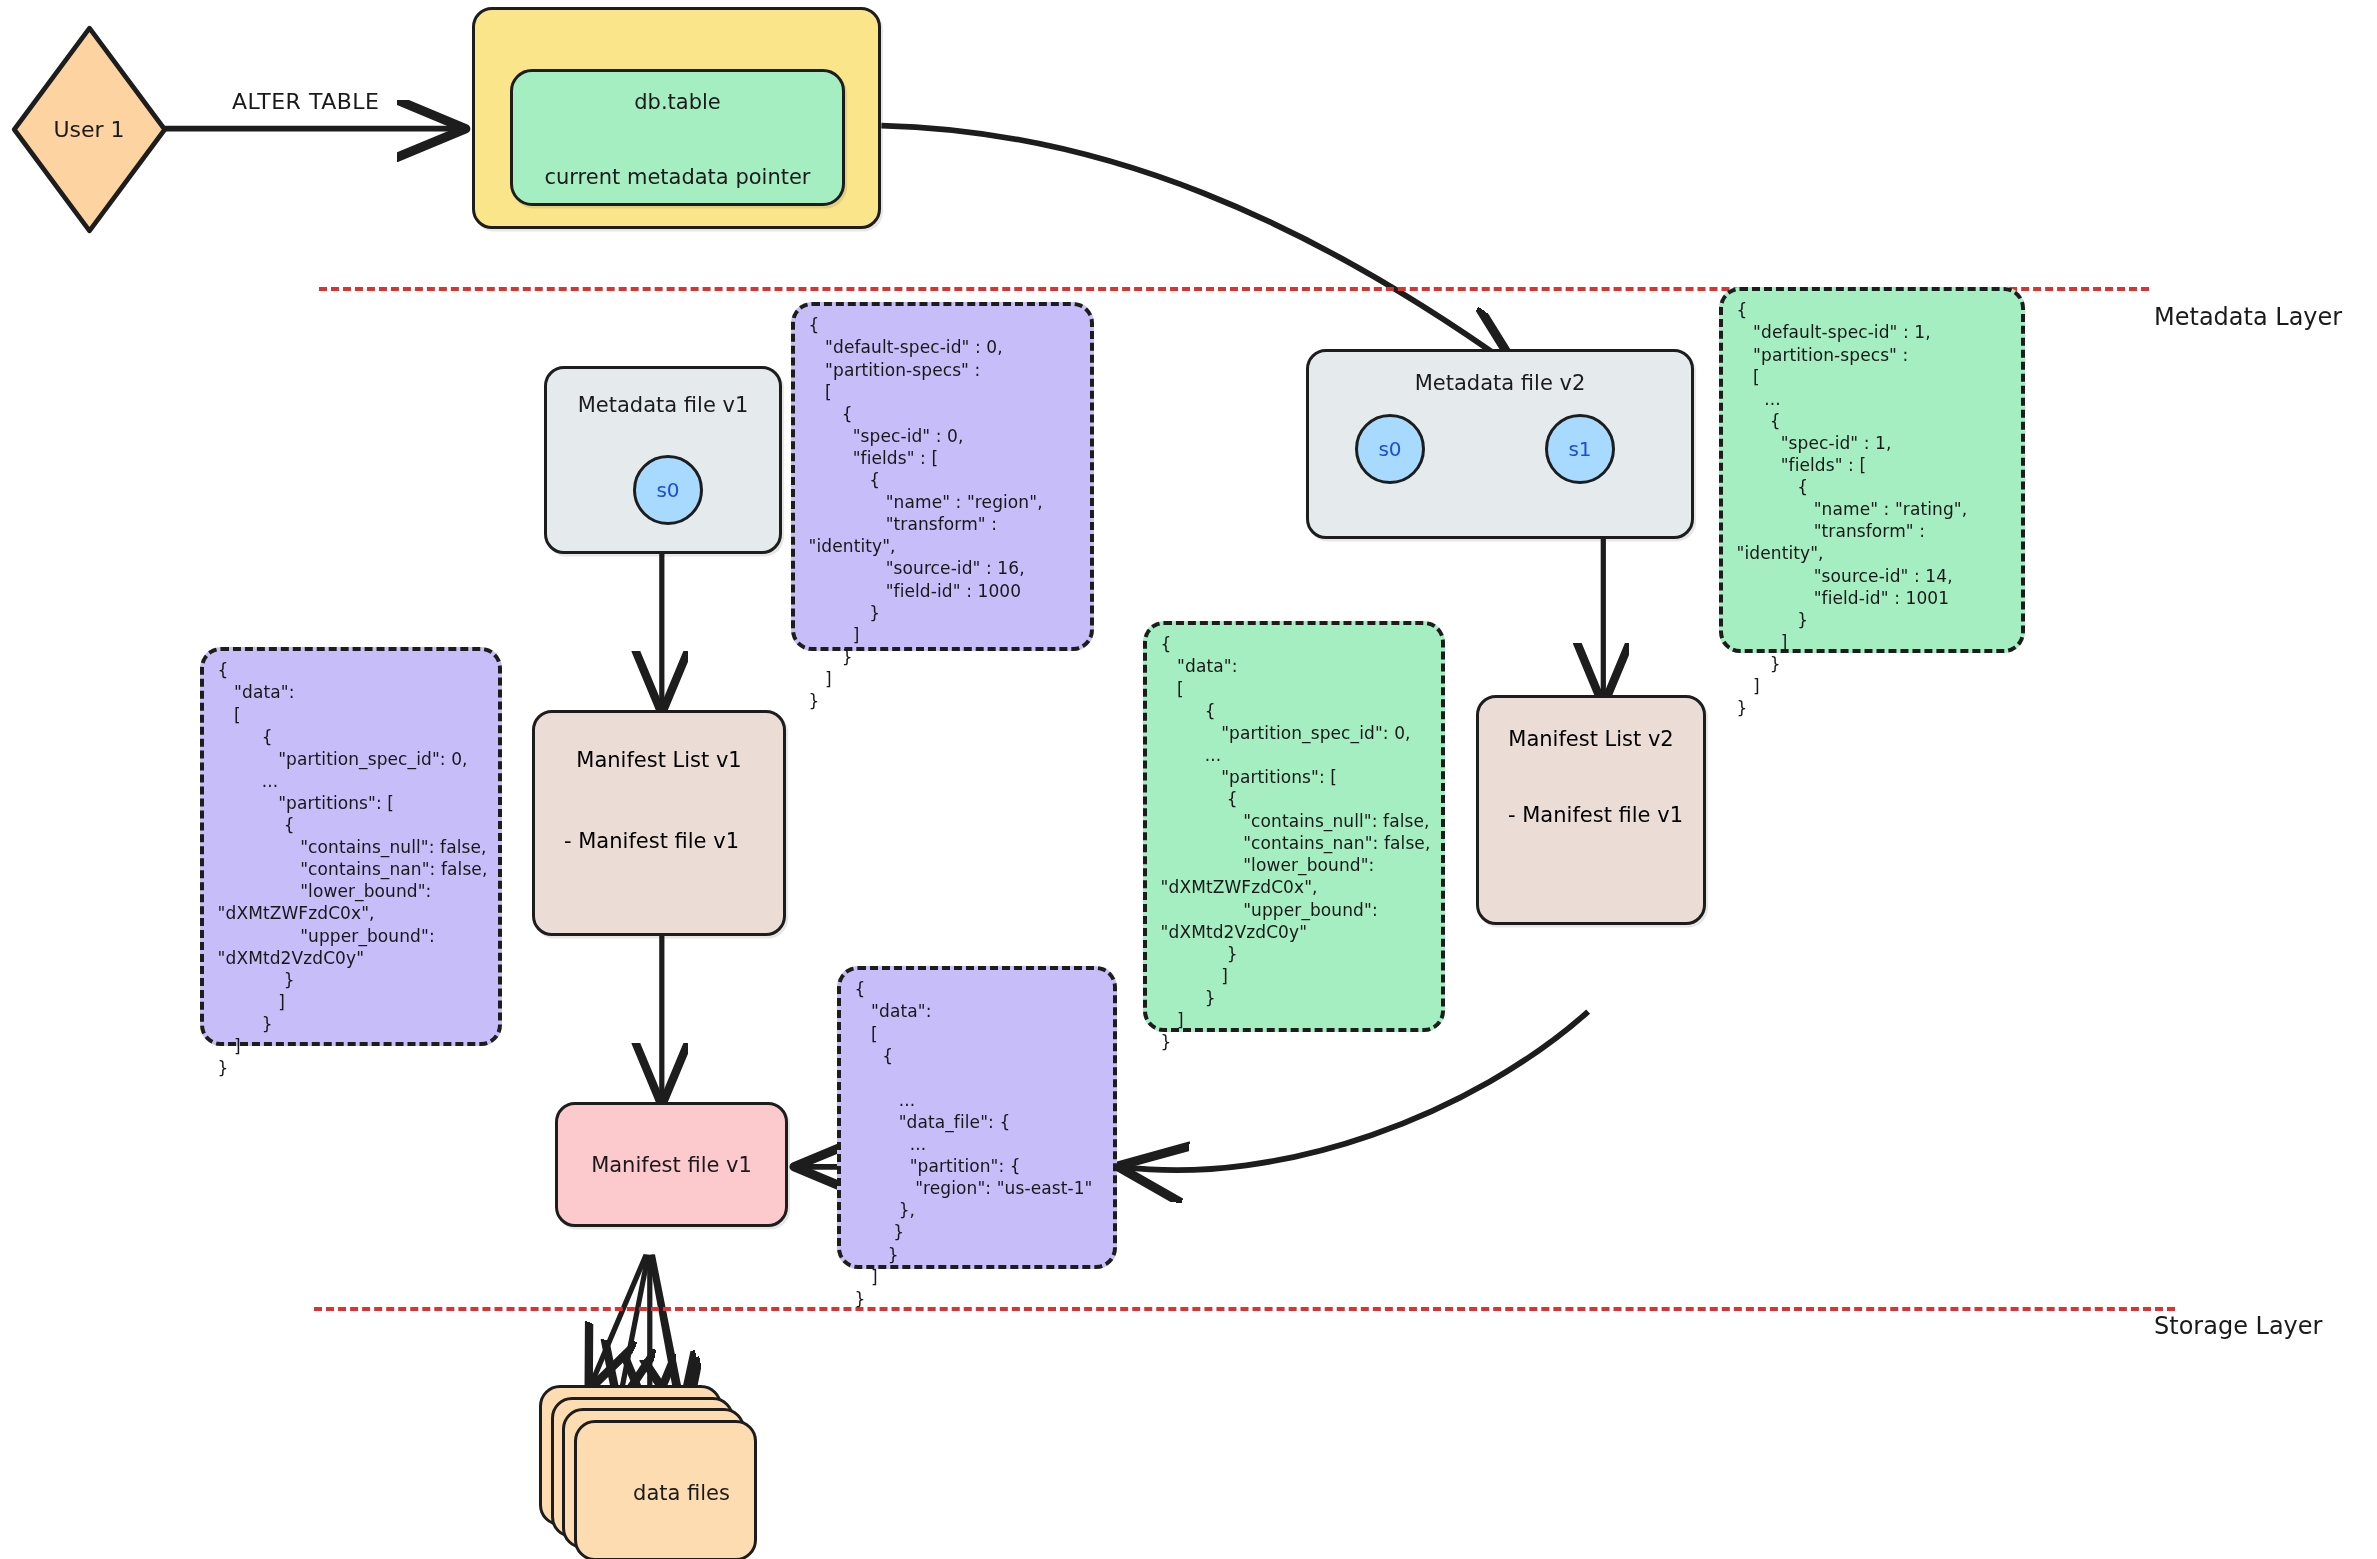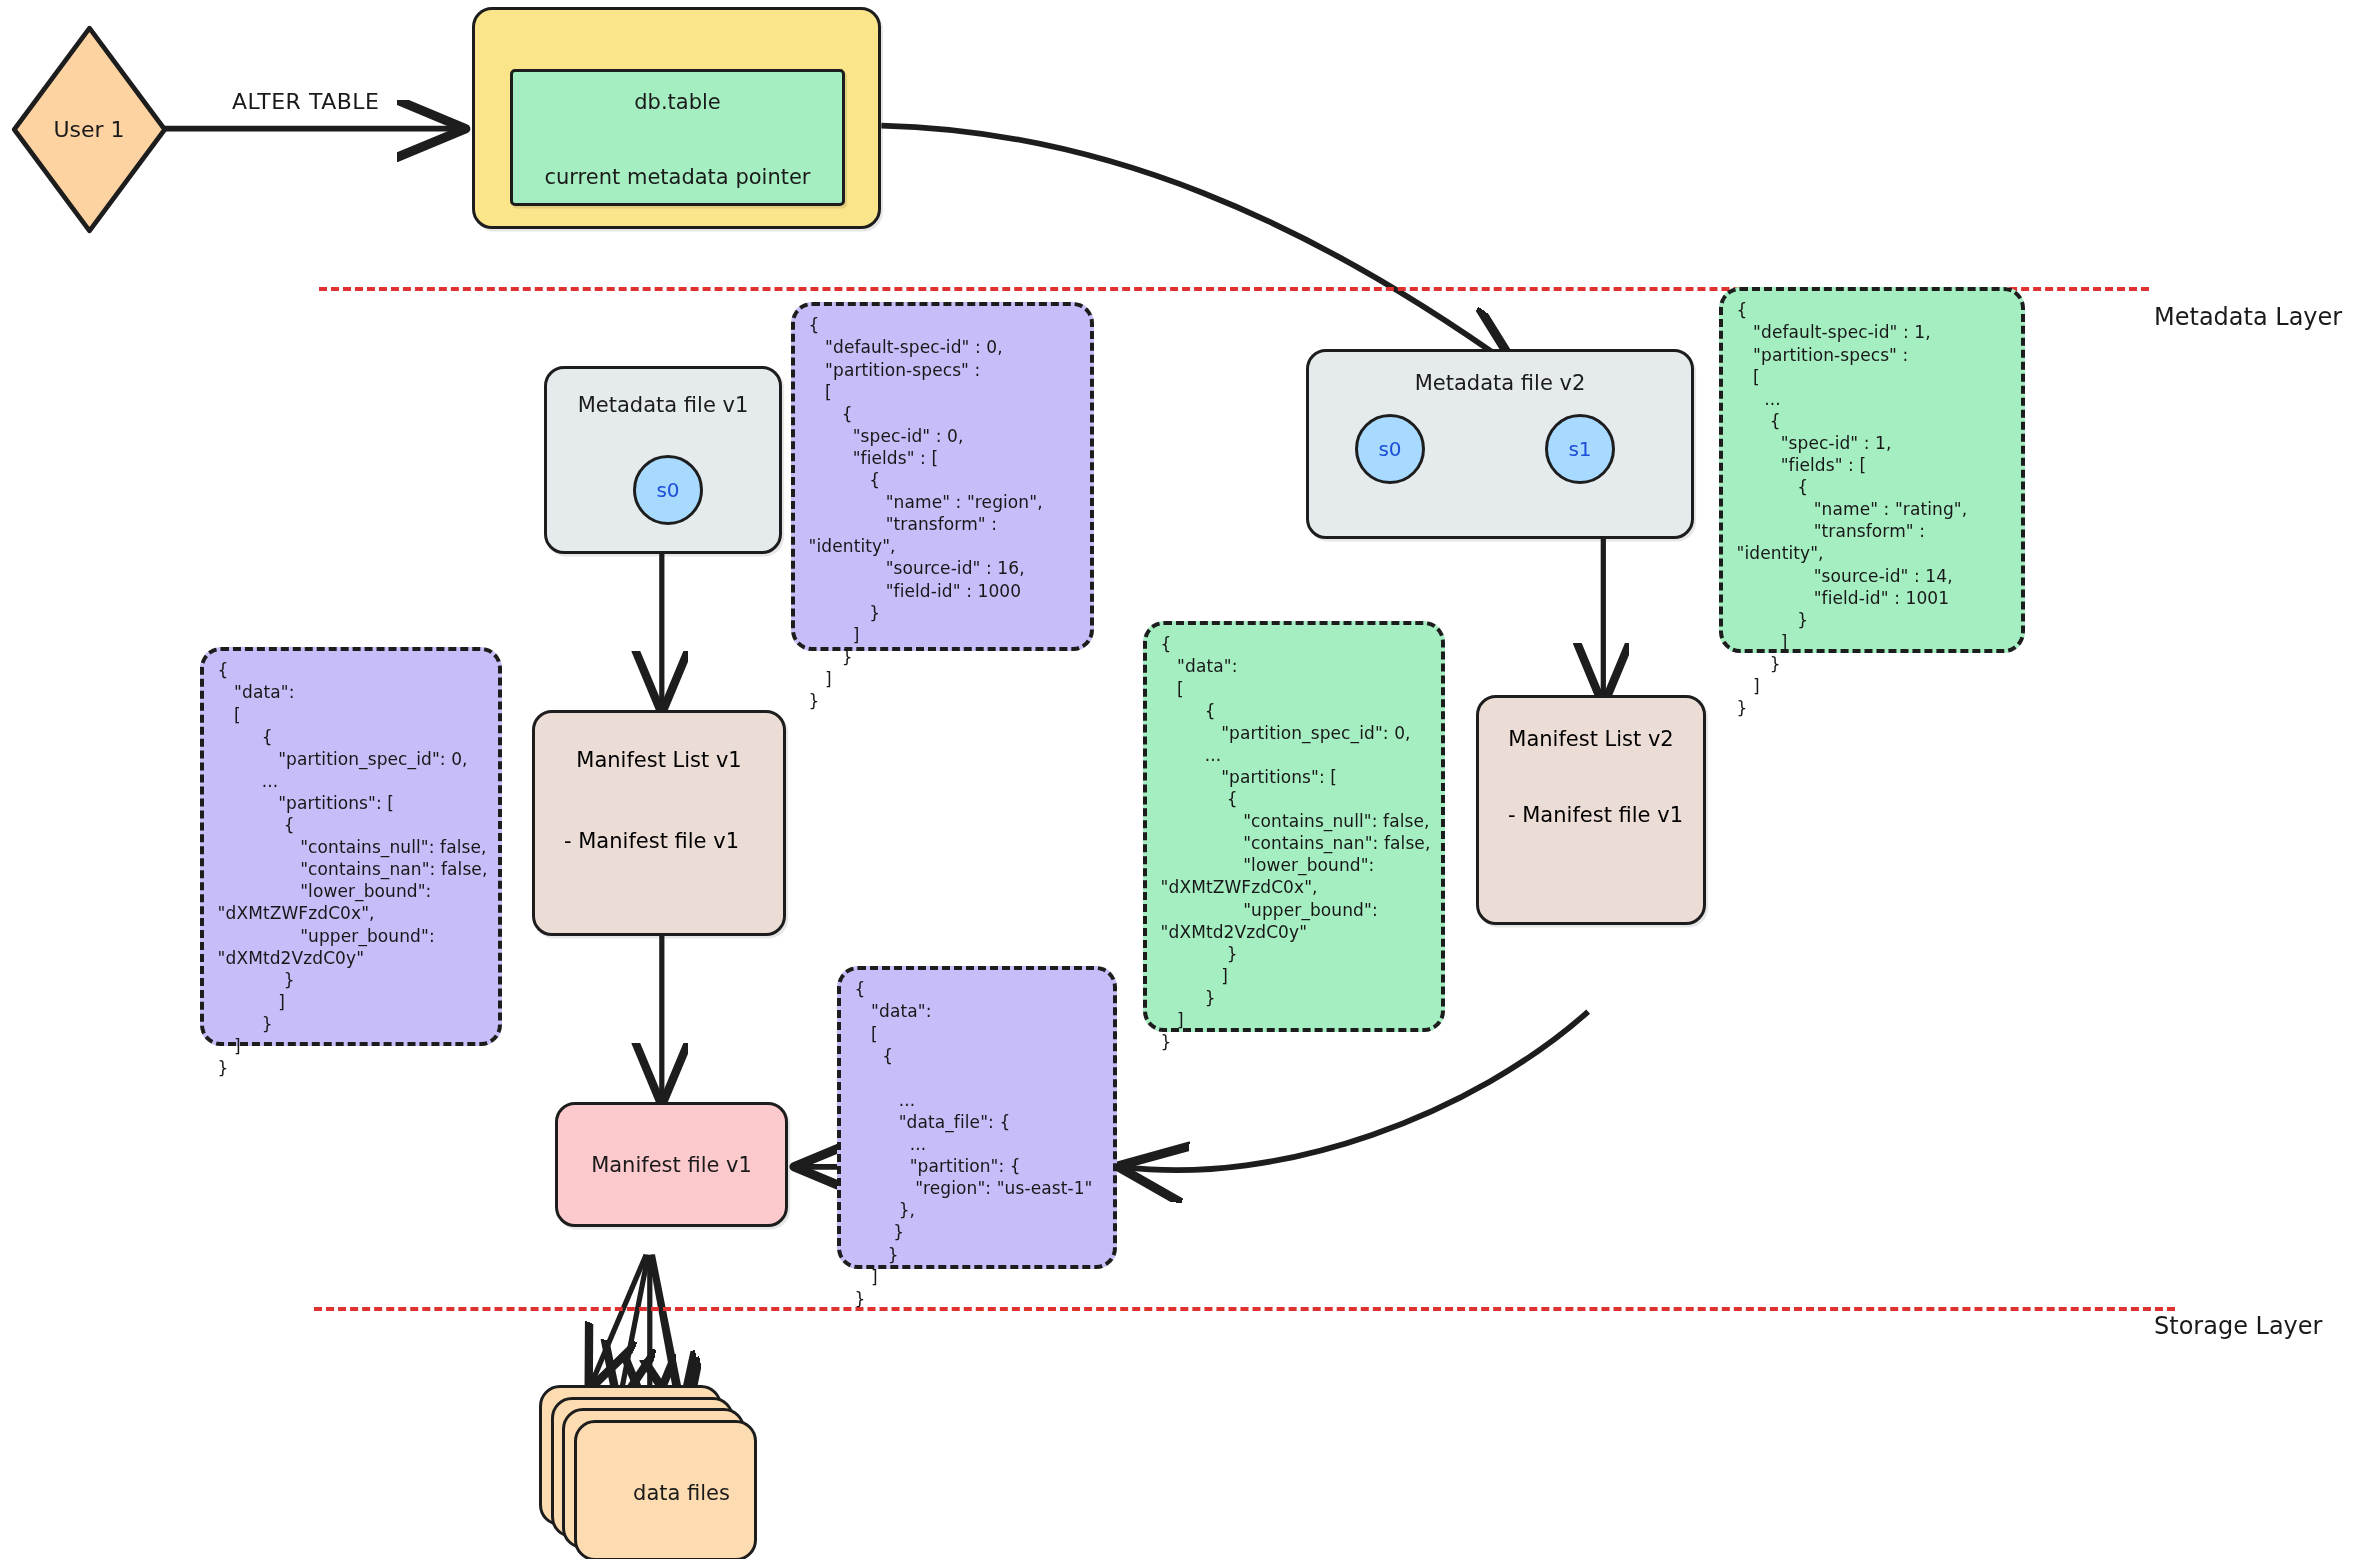--- a/index.html
+++ b/index.html
@@ -161,21 +161,21 @@
       <polygon points="150,6 294,200 150,394 6,200" fill="#fcd3a1" stroke="#1d1d1d" stroke-width="9" stroke-linejoin="round"></polygon>
     </svg>
     <div class="center-text" style="top:92px; font-size:22px;">User 1</div>
   </div>
 
   <div class="label" style="position:absolute; left:232px; top:89px; font-size:22px; letter-spacing:0.5px;">ALTER TABLE</div>
 
   <div class="node solid-box" style="left:472px; top:7.3px; width:409px; height:222px; background:#fbe58a;">
     <div class="title-label" style="top:21px;margin-top:46px;">Iceberg Catalog</div>
 
-    <div class="node solid-box" style="left:35px; top:59px; width:335px; height:137px; background:#a5eec2; border-radius:5px;">
+    <div class="node solid-box" style="left:35px; top:59px; width:335px; height:137px; background:#a5eec2; border-radius:22px;">
       <div class="center-text" style="top:18px;">db.table</div>
       <div class="center-text" style="top:93px;">current metadata pointer</div>
     </div>
   </div>
 
   <div class="node solid-box" style="left:544px; top:366px; width:238px; height:188px; background:#e5eaed;">
     <div class="title-label" style="top:24px;">Metadata file v1</div>
     <div class="circle" style="left:86px; top:86px; width:64px; height:64px;">s0</div>
   </div>
 

